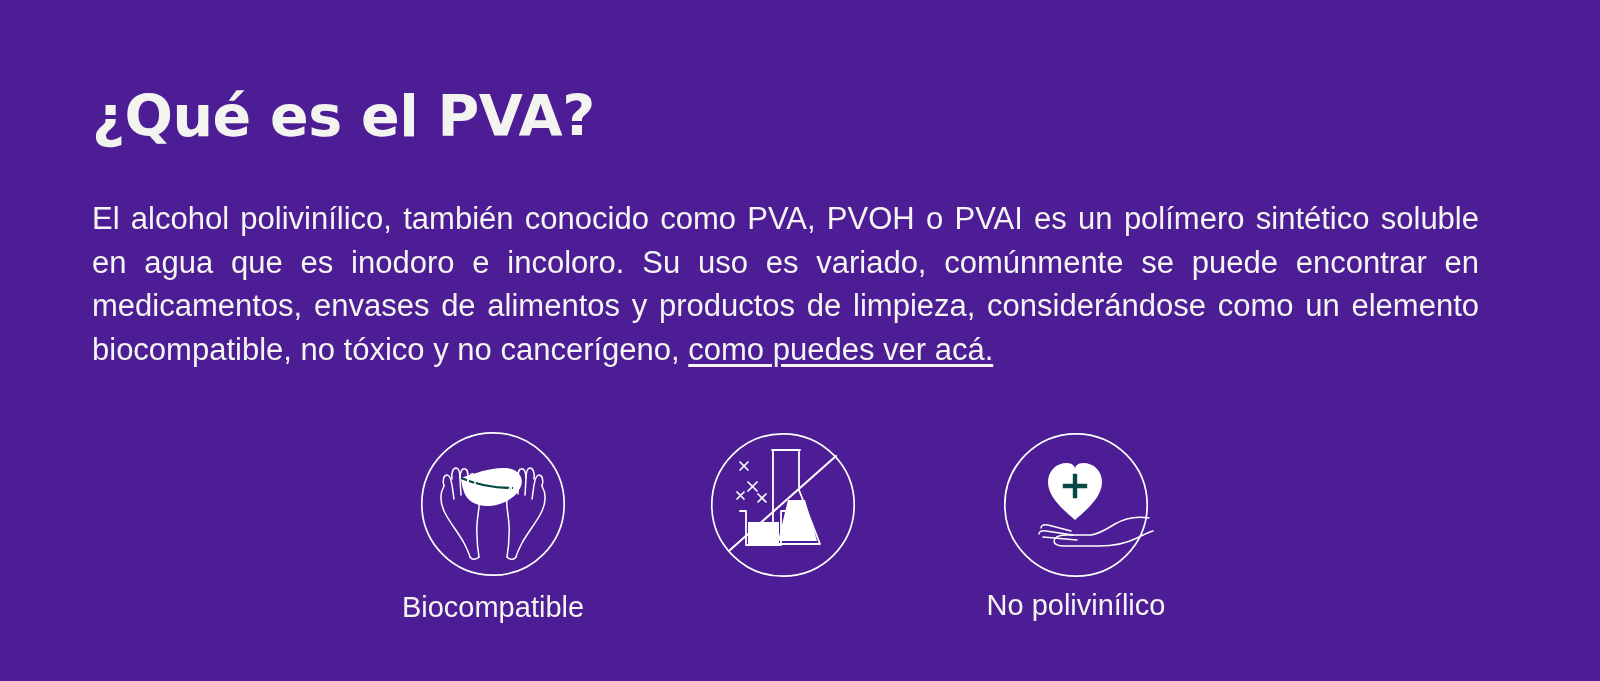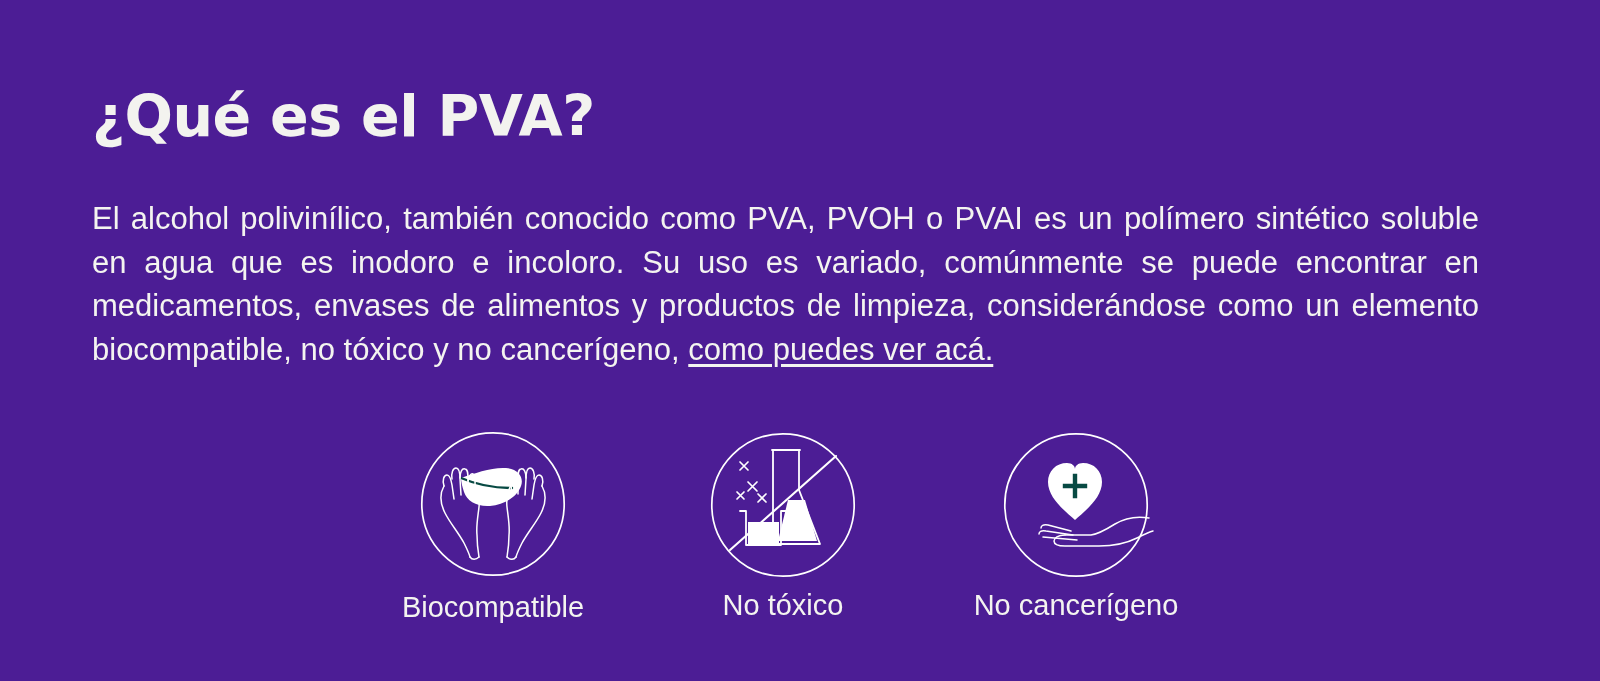--- a/index.html
+++ b/index.html
@@ -137,37 +137,36 @@
           <g stroke="#ffffff" stroke-width="1.7" stroke-linecap="round">
             <path d="M30 30 L 38 38 M38 30 L 30 38"></path>
             <path d="M38 50 L 47 59 M47 50 L 38 59"></path>
             <path d="M27 60 L 34 67 M34 60 L 27 67"></path>
             <path d="M48 62 L 56 70 M56 62 L 48 70"></path>
           </g>
 
           <path d="M20 118 L 126 24" fill="none" stroke="#ffffff" stroke-width="2.1" stroke-linecap="round"></path>
         </svg>
       </div>
-      <div class="cap">No tóxico</div>
     </div>
 
     <div class="badge" id="badge-2">
       <div class="ring">
         <svg viewBox="0 0 146 146" xmlns="http://www.w3.org/2000/svg">
           <circle cx="73" cy="73" r="71.2" fill="none" stroke="#ffffff" stroke-width="1.7"></circle>
 
           <path d="M64 31 C 53 31, 45 39, 45 50 C 45 66, 62 79, 72 88 C 82 79, 99 66, 99 50 C 99 39, 91 31, 80 31 C 75 31, 72 34, 72 37 C 72 34, 69 31, 64 31 Z" fill="#ffffff"></path>
           <path d="M72 44 L 72 64 M62 54 L 82 54" fill="none" stroke="#084a43" stroke-width="4.4" stroke-linecap="square"></path>
 
           <g fill="none" stroke="#ffffff" stroke-width="1.5" stroke-linecap="round" stroke-linejoin="round">
             <path d="M146 86 C 134 84, 122 86, 112 92 C 104 97, 96 102, 88 103 L 62 103"></path>
             <path d="M62 103 C 55 103, 51 106, 51 109 C 51 112, 55 114, 62 114 L 96 114 C 110 114, 122 112, 134 106 C 140 103, 146 100, 150 99"></path>
             <path d="M70 103 L 43 99 C 38 98, 36 100, 36 102"></path>
             <path d="M74 108 L 40 105"></path>
             <path d="M68 99 L 45 93 C 40 92, 38 94, 38 96"></path>
           </g>
         </svg>
       </div>
-      <div class="cap">No cancerígeno</div>
+      <div class="cap">No polivinílico</div>
     </div>
 
   </div>
 </div>
 
 </body></html>

